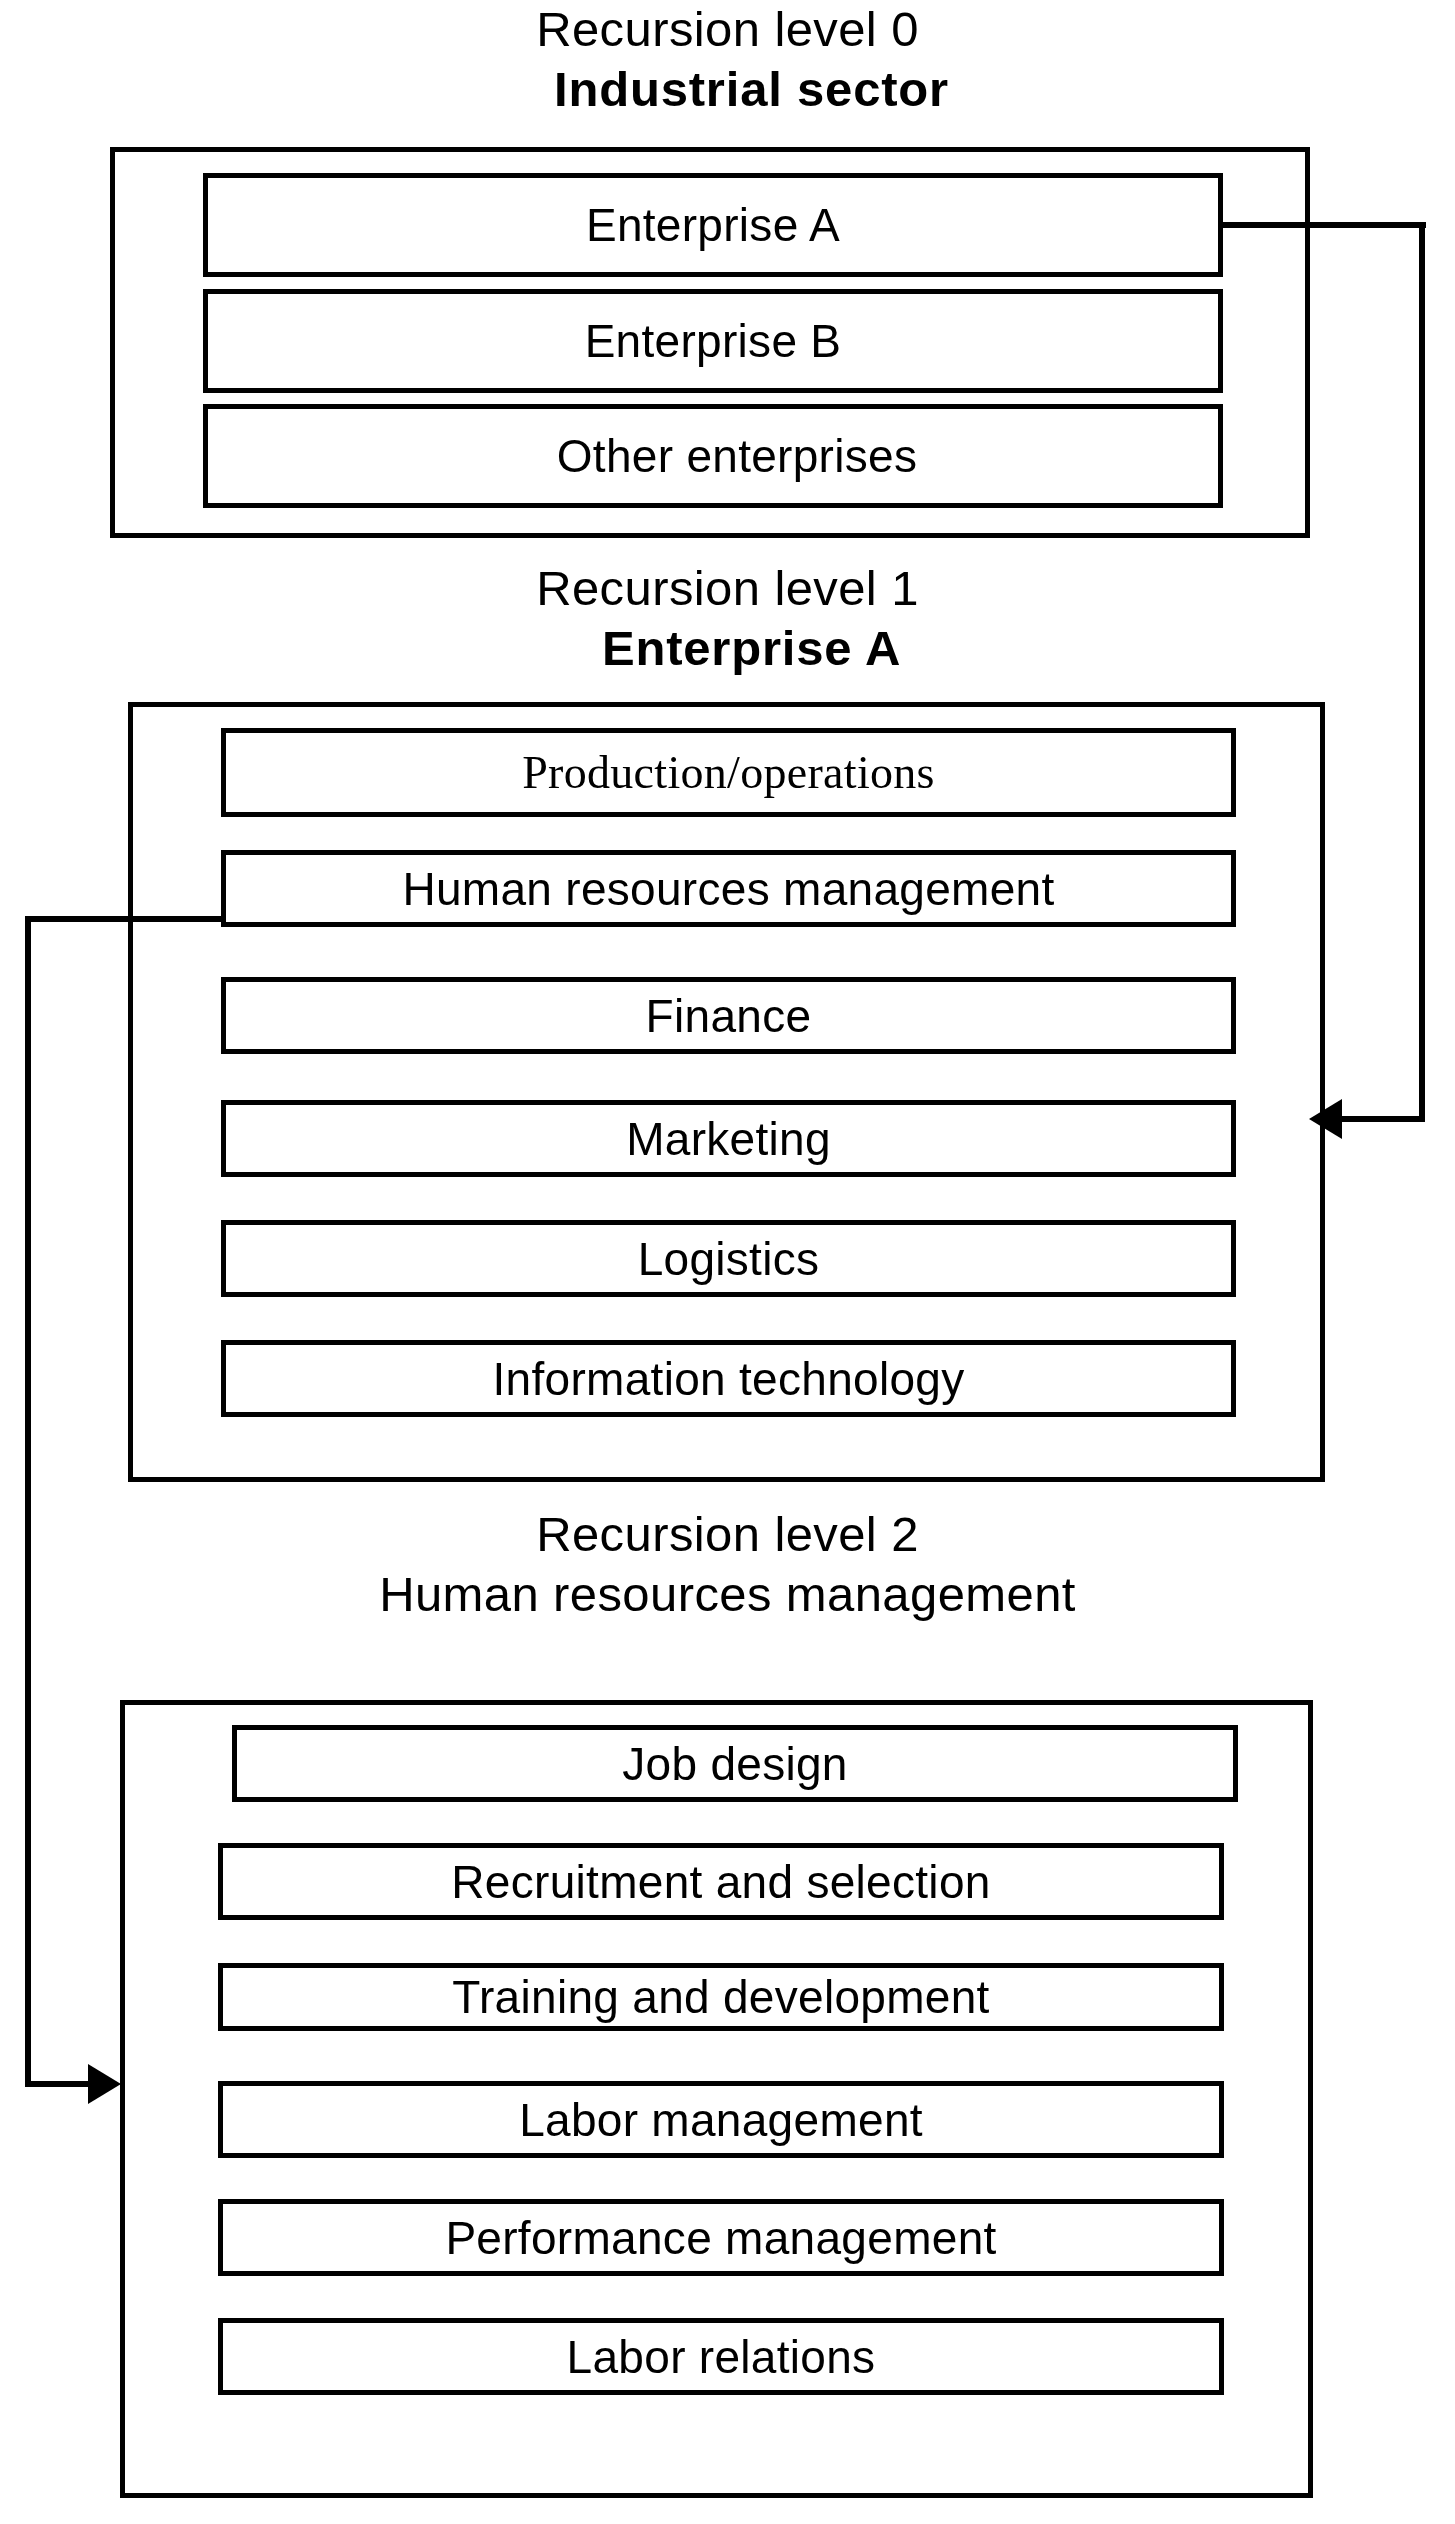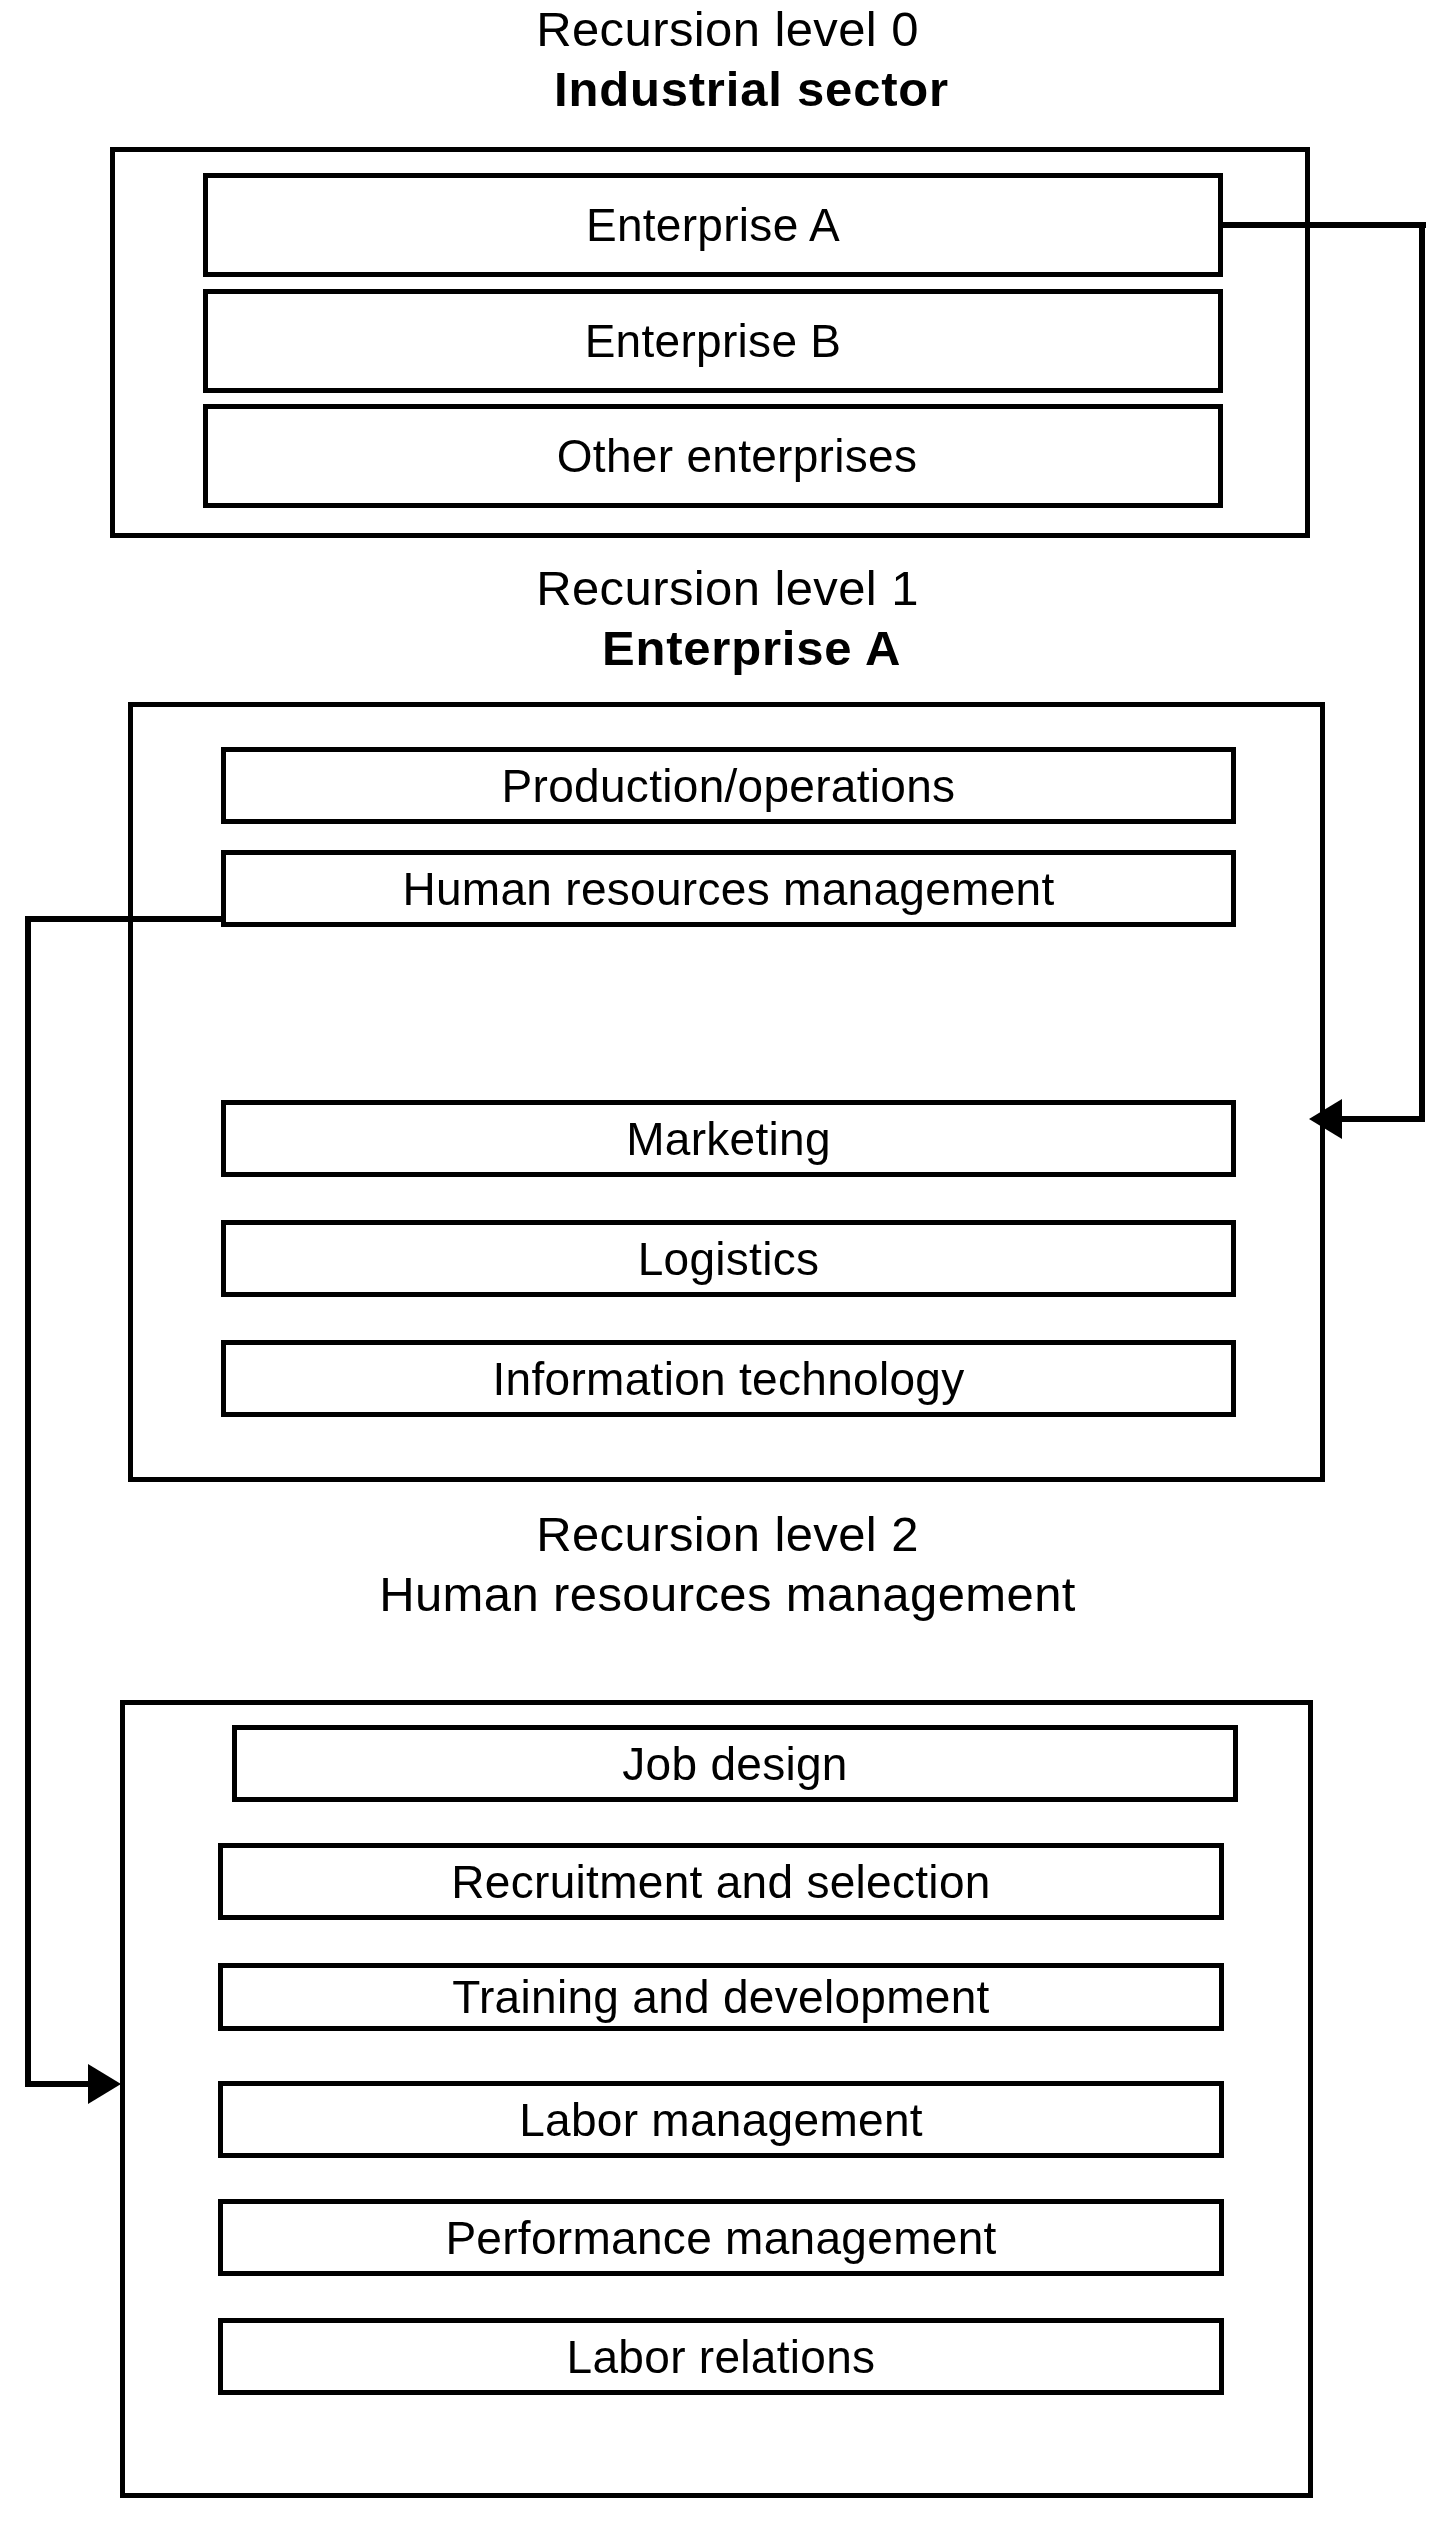--- a/index.html
+++ b/index.html
@@ -111,22 +111,23 @@
   <div class="item-box" style="left:203px; top:289px; width:1020px; height:104px;">Enterprise B</div>
   <div class="item-box" style="left:203px; top:404px; width:1020px; height:104px;padding-left:48px;">Other enterprises</div>
 
   <div class="heading-block" style="top:564px;">
     <div class="heading-line1">Recursion level 1</div>
     <div class="heading-line2 bold">Enterprise A</div>
   </div>
 
   <div class="group-box" style="left:128px; top:702px; width:1197px; height:780px;"></div>
 
-  <div class="item-box" style="left:221px; top:747px; width:1015px; height:77px;">Production/operations</div>
+  <div class="item-box" style="left:221px; top:728px; width:1015px; height:89px;font-family:Liberation Serif, serif;">Production/operations</div>
   <div class="item-box" style="left:221px; top:850px; width:1015px; height:77px;">Human resources management</div>
+  <div class="item-box" style="left:221px; top:977px; width:1015px; height:77px;">Finance</div>
   <div class="item-box" style="left:221px; top:1100px; width:1015px; height:77px;">Marketing</div>
   <div class="item-box" style="left:221px; top:1220px; width:1015px; height:77px;">Logistics</div>
   <div class="item-box" style="left:221px; top:1340px; width:1015px; height:77px;">Information technology</div>
 
   <div class="heading-block" style="top:1510px;">
     <div class="heading-line1">Recursion level 2</div>
     <div class="heading-line2 regular">Human resources management</div>
   </div>
 
   <div class="group-box" style="left:120px; top:1700px; width:1193px; height:798px;"></div>

